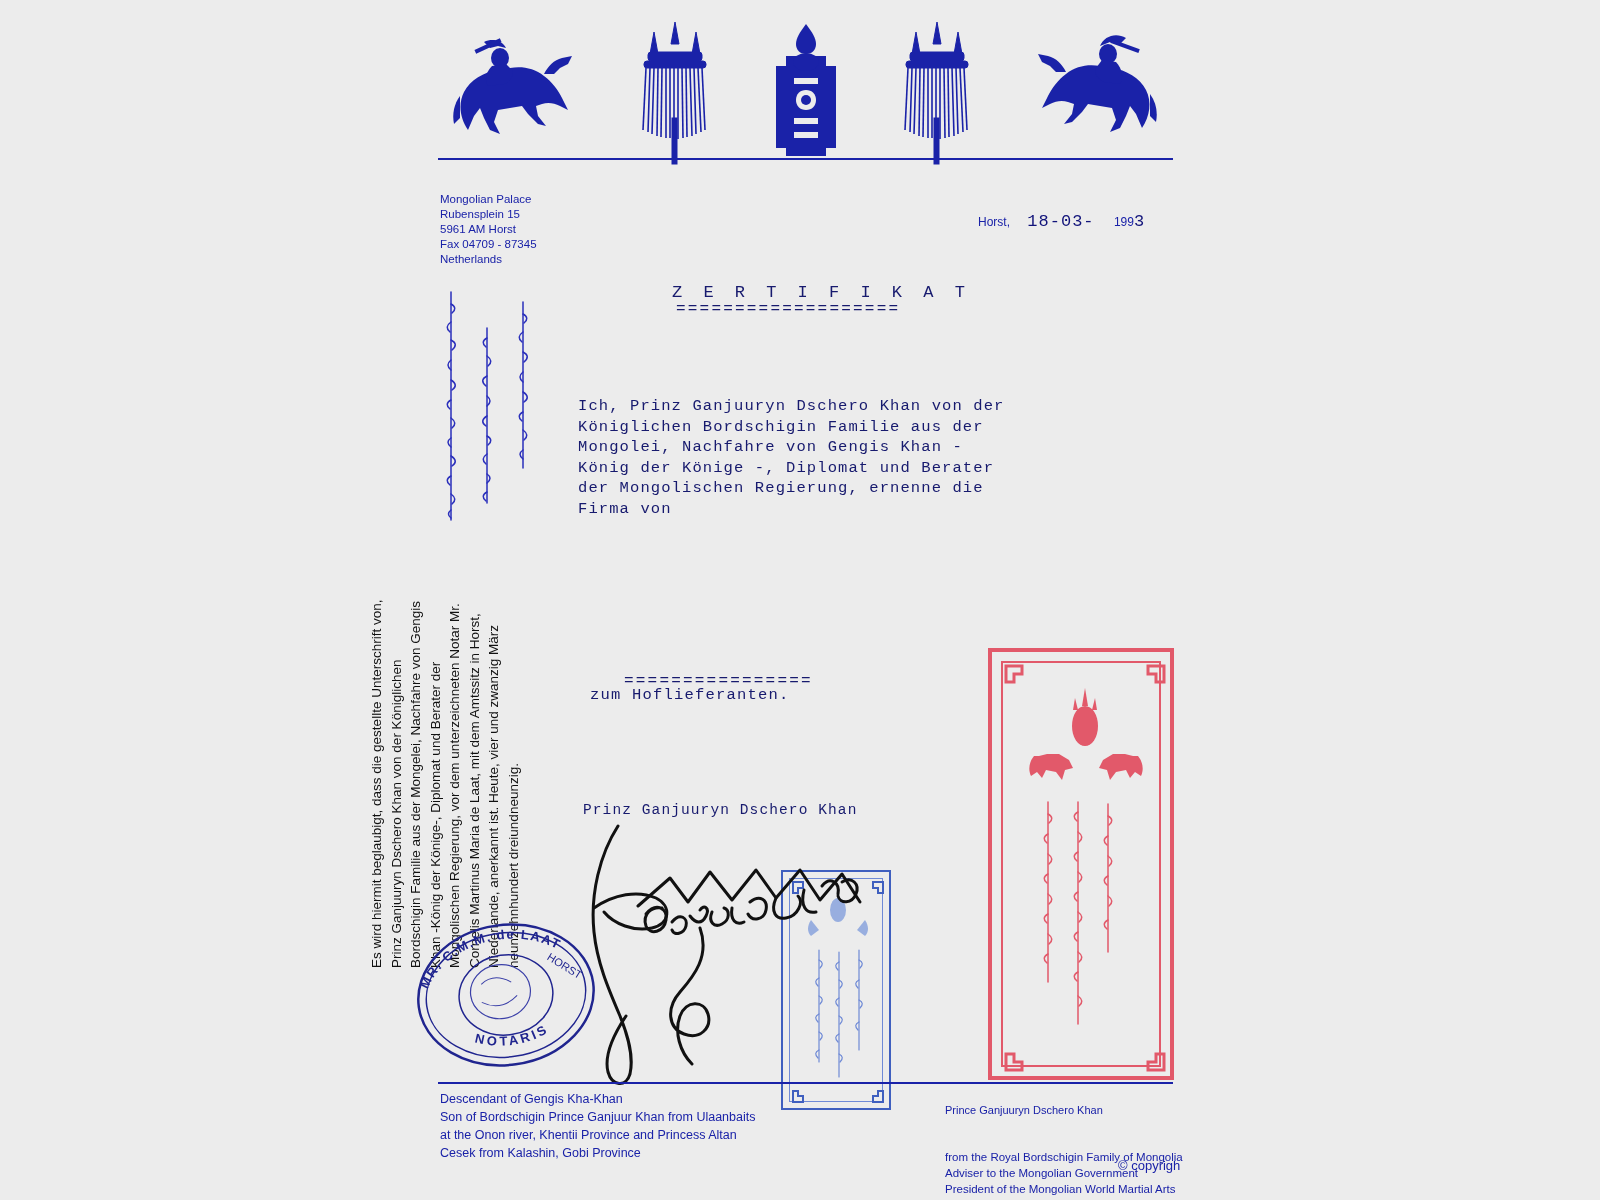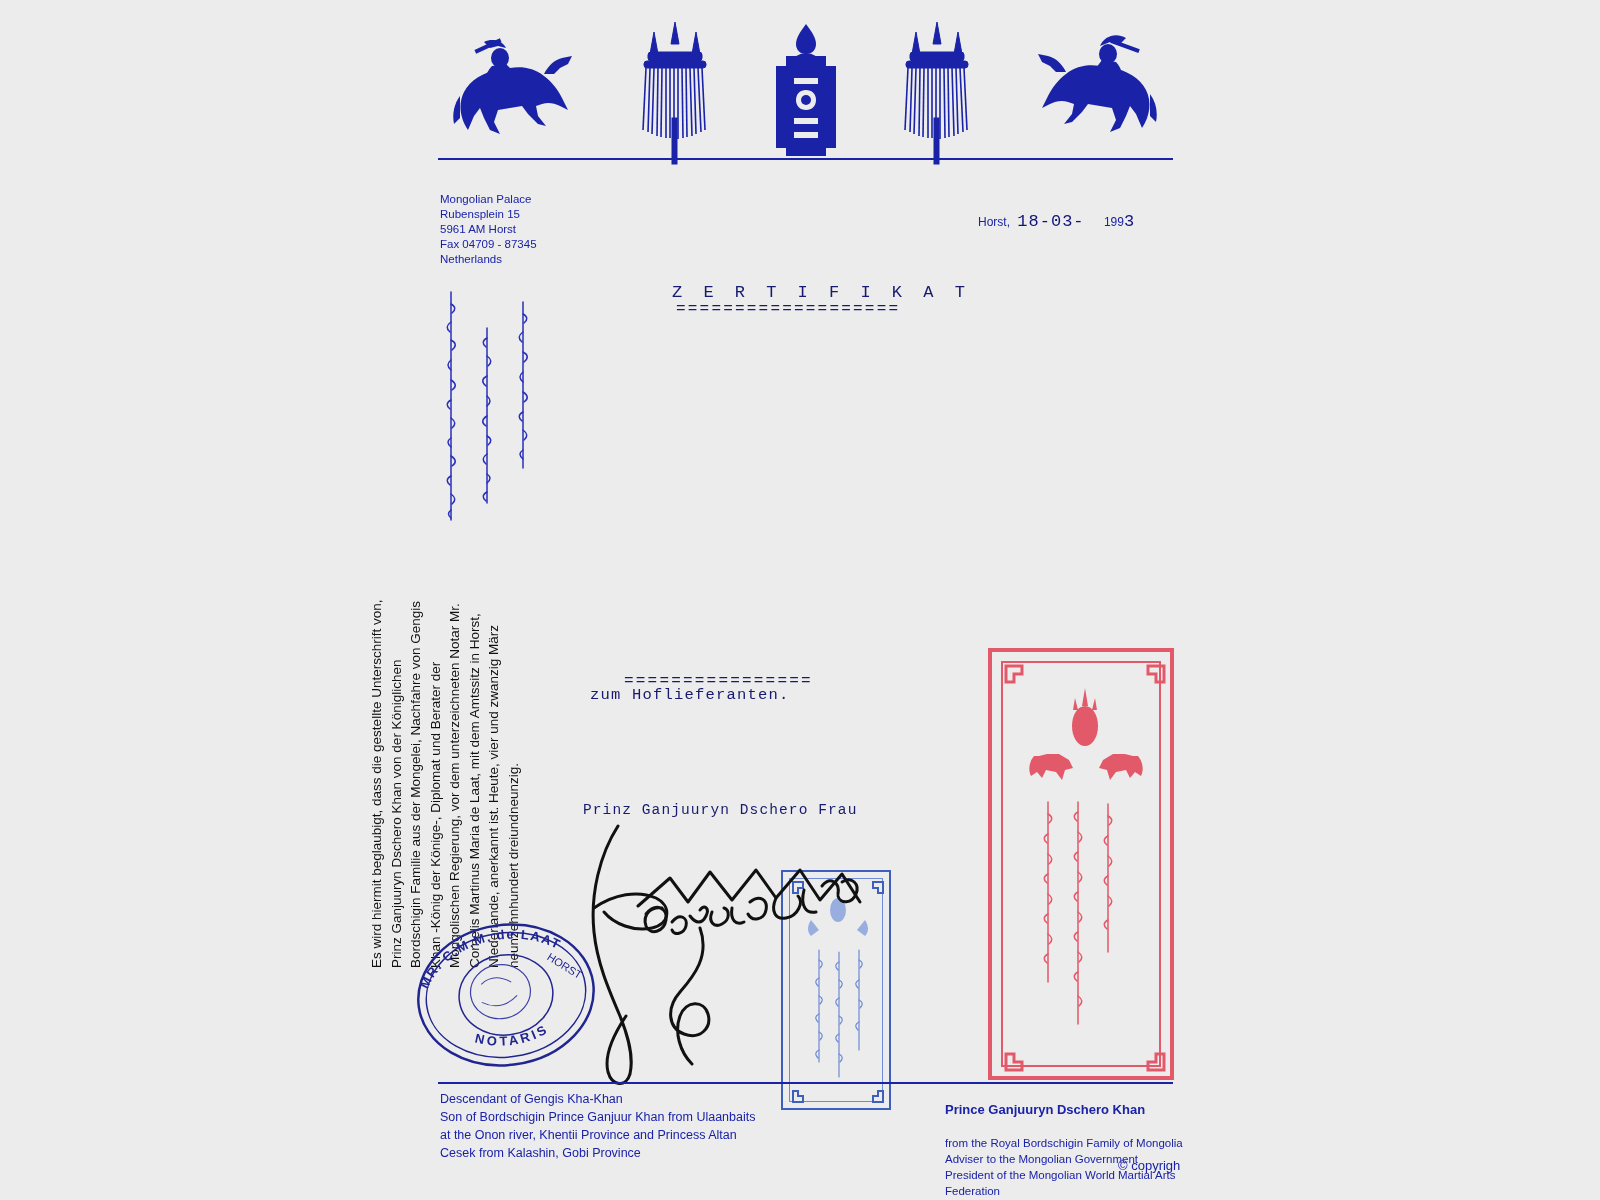--- a/index.html
+++ b/index.html
@@ -238,24 +238,24 @@
     position: absolute;
     left: 945px;
     top: 1086px;
     width: 250px;
     font-size: 11.5px;
     line-height: 16px;
     color: #1a22a8;
     white-space: pre-line;
   }
   .footer-right .fr-title {
-    font-size: 13px;
-    font-weight: bold;
+    font-size: 11px;
+    font-weight: normal;
     display: block;
-    margin-bottom: 1px;
+    margin-bottom: 15px;
   }
   .copyright {
     position: absolute;
     left: 1118px;
     top: 1158px;
     font-size: 13px;
     color: #1a22a8;
     text-align: center;
   }
 </style>
@@ -379,21 +379,21 @@
   <div class="rule-top"></div>
 
   <div class="address">Mongolian Palace
 Rubensplein 15
 5961 AM Horst
 Fax 04709 - 87345
 Netherlands</div>
 
   <div class="dateline">
     <span class="place">Horst,</span>
-    <span class="dnum" style="margin-left:4px;">18-03-</span>
+    <span class="dnum" style="margin-left:14px;">18-03-</span>
     <span class="yr" style="margin-left:16px;">199</span><span class="yrd">3</span>
   </div>
 
   <div class="mong-top">
     <div class="mong-col">
       <svg width="22" height="235" viewBox="0 0 22 235">
         <g stroke="#2a2fbb" fill="none" stroke-width="1.5" stroke-linecap="round">
           <path d="M11 4 L11 232"></path>
           <path d="M11 16 q7 4 1 9"></path>
             <path d="M11 34 q-7 5 -1 10"></path>
@@ -439,26 +439,32 @@
           <path d="M11 142 q7 5 1 10"></path>
             <path d="M11 162 q-6 4 0 9"></path>
         </g>
       </svg>
     </div>
   </div>
 
   <div class="typed title">Z E R T I F I K A T</div>
   <div class="typed title-rule">===================</div>
 
+  <div class="typed para1">Ich, Prinz Ganjuuryn Dschero Khan von der
+Königlichen Bordschigin Familie aus der
+Mongolei, Nachfahre von Gengis Khan -
+König der Könige -, Diplomat und Berater
+der Mongolischen Regierung, ernenne die
+Firma von</div>
 
 
   <div class="typed hof">zum Hoflieferanten.</div>
   <div class="typed hof-rule">================</div>
 
-  <div class="typed signline">Prinz Ganjuuryn Dschero Frau</div>
+  <div class="typed signline">Prinz Ganjuuryn Dschero Khan</div>
 
   <div class="vertical-note">Es wird hiermit beglaubigt, dass die gestellte Unterschrift von, Prinz Ganjuuryn Dschero Khan von der Königlichen Bordschigin Familie aus der Mongelei, Nachfahre von Gengis Khan -König der Könige-, Diplomat und Berater der Mongolischen Regierung, vor dem unterzeichneten Notar Mr. Cornelis Martinus Maria de Laat, mit dem Amtssitz in Horst, Niederlande, anerkannt ist. Heute, vier und zwanzig März neunzehnhundert dreiundneunzig.</div>
 
   <div class="red-card">
     <div class="red-card-inner"></div>
     <svg width="186" height="432" viewBox="0 0 186 432" style="position:absolute;left:0;top:0;">
       <g stroke="#e2596a" fill="none" stroke-width="3">
         <path d="M14 14 h16 v8 h-8 v8 h-8 z"></path>
         <path d="M172 14 h-16 v8 h8 v8 h8 z"></path>
         <path d="M14 418 h16 v-8 h-8 v-8 h-8 z"></path>

